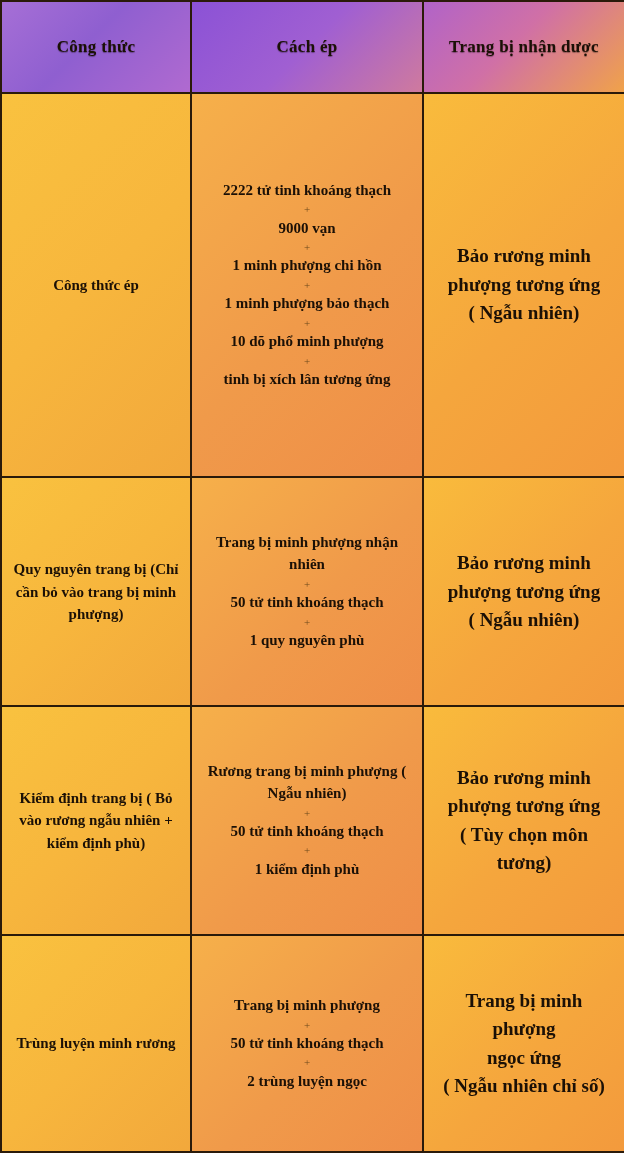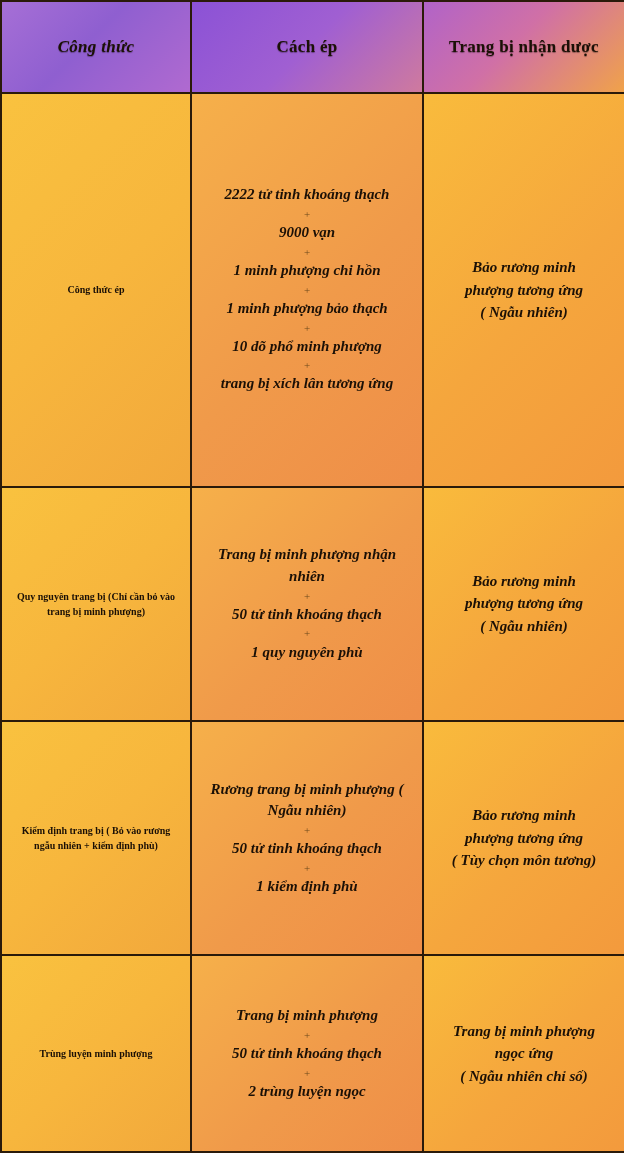--- a/index.html
+++ b/index.html
@@ -29,56 +29,53 @@
   }
   thead th {
     height: 78px;
     font-size: 17px;
     letter-spacing: 0.3px;
     color: #f6f2ee;
     text-shadow: 0 1px 1px rgba(0,0,0,0.35);
   }
   thead th.h1 {
     background: linear-gradient(135deg, #a66fd6 0%, #8f5fd0 45%, #b06ad0 100%);
-    font-style: italic;
   }
   thead th.h2 {
     background: linear-gradient(135deg, #8b52d6 0%, #a05fd2 50%, #cf7a9e 100%);
     margin-left: 28px;
   }
   thead th.h3 {
     background: linear-gradient(135deg, #b163c8 0%, #d070a6 45%, #f0a24a 100%);
     margin-top: 12px;
   }
   td.c1 {
     background: linear-gradient(135deg, #f9c23f 0%, #f7b63d 50%, #f2a83c 100%);
-    font-size: 10px;
+    font-size: 15px;
     line-height: 1.5;
   }
   td.c2 {
     background: linear-gradient(135deg, #f6b04a 0%, #f09a4a 55%, #ef8e48 100%);
     font-size: 15px;
     line-height: 1.45;
   }
   td.c3 {
     background: linear-gradient(135deg, #f9bb3c 0%, #f5a63d 55%, #f39a3d 100%);
-    font-size: 15px;
+    font-size: 19px;
     line-height: 1.5;
-    font-style: italic;
   }
   .plus {
     font-size: 11px;
     font-weight: normal;
     color: #6d4a1c;
     line-height: 1.1;
     margin: 2px 0;
   }
   .step {
     margin: 1px 0;
-    font-style: italic;
   }
   .cell-lines > div {
     display: block;
   }
   col.col1 { width: 190px; }
   col.col2 { width: 232px; }
   col.col3 { width: 202px; }
 </style>
 </head>
 <body>
@@ -104,21 +101,21 @@
         <div class="step">2222 tử tinh khoáng thạch</div>
         <div class="plus">+</div>
         <div class="step">9000 vạn</div>
         <div class="plus">+</div>
         <div class="step">1 minh phượng chi hồn</div>
         <div class="plus">+</div>
         <div class="step">1 minh phượng bảo thạch</div>
         <div class="plus">+</div>
         <div class="step">10 dõ phổ minh phượng</div>
         <div class="plus">+</div>
-        <div class="step">trang bị xích lân tương ứng</div>
+        <div class="step">tinh bị xích lân tương ứng</div>
       </td>
       <td class="c3 cell-lines">
         <div>Bảo rương minh</div>
         <div>phượng tương ứng</div>
         <div>( Ngẫu nhiên)</div>
       </td>
     </tr>
 
     <tr>
       <td class="c1">Quy nguyên trang bị (Chỉ cần bỏ vào trang bị minh phượng)</td>
@@ -146,21 +143,21 @@
         <div class="step">1 kiểm định phù</div>
       </td>
       <td class="c3 cell-lines">
         <div>Bảo rương minh</div>
         <div>phượng  tương ứng</div>
         <div>( Tùy chọn môn tương)</div>
       </td>
     </tr>
 
     <tr>
-      <td class="c1">Trùng luyện minh phượng</td>
+      <td class="c1">Trùng luyện minh rương</td>
       <td class="c2 cell-lines">
         <div class="step">Trang bị minh phượng</div>
         <div class="plus">+</div>
         <div class="step">50 tử tinh khoáng thạch</div>
         <div class="plus">+</div>
         <div class="step">2 trùng luyện ngọc</div>
       </td>
       <td class="c3 cell-lines">
         <div>Trang bị minh phượng</div>
         <div>ngọc ứng</div>

